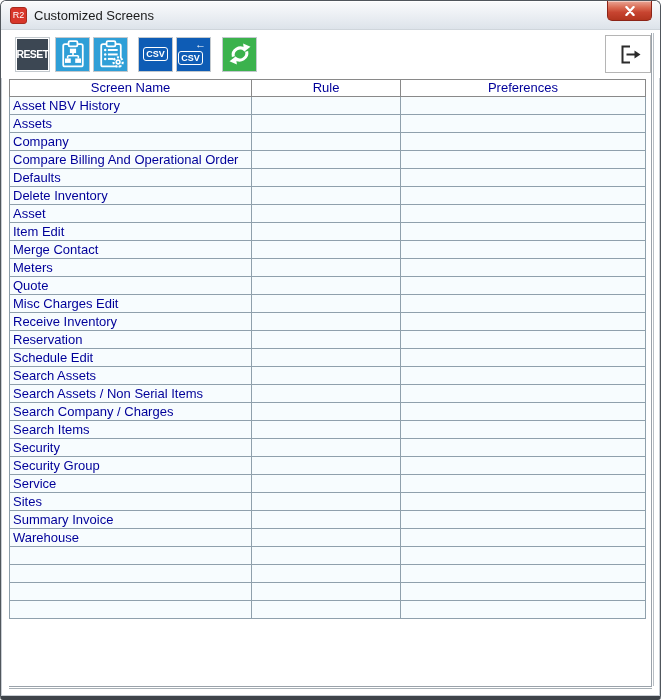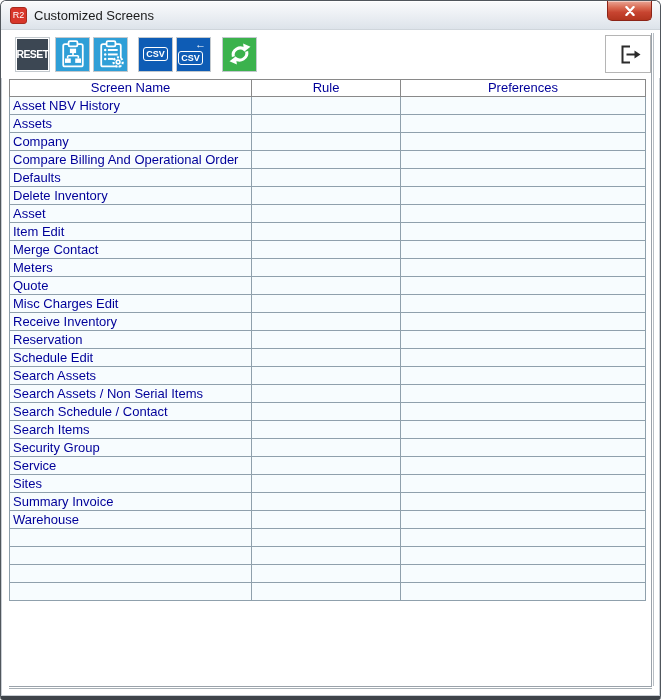--- a/index.html
+++ b/index.html
@@ -268,26 +268,31 @@
             <td>Search Assets</td>
             <td style="color: transparent;">&nbsp;</td>
             <td style="color: transparent;">&nbsp;</td>
           </tr>
           <tr>
             <td>Search Assets / Non Serial Items</td>
             <td style="color: transparent;">&nbsp;</td>
             <td style="color: transparent;">&nbsp;</td>
           </tr>
           <tr>
-            <td>Search Schedule / Contact</td>
+            <td>Search Company / Charges</td>
             <td style="color: transparent;">&nbsp;</td>
             <td style="color: transparent;">&nbsp;</td>
           </tr>
           <tr>
             <td>Search Items</td>
+            <td style="color: transparent;">&nbsp;</td>
+            <td style="color: transparent;">&nbsp;</td>
+          </tr>
+          <tr>
+            <td>Security</td>
             <td style="color: transparent;">&nbsp;</td>
             <td style="color: transparent;">&nbsp;</td>
           </tr>
           <tr>
             <td>Security Group</td>
             <td style="color: transparent;">&nbsp;</td>
             <td style="color: transparent;">&nbsp;</td>
           </tr>
           <tr>
             <td>Service</td>

